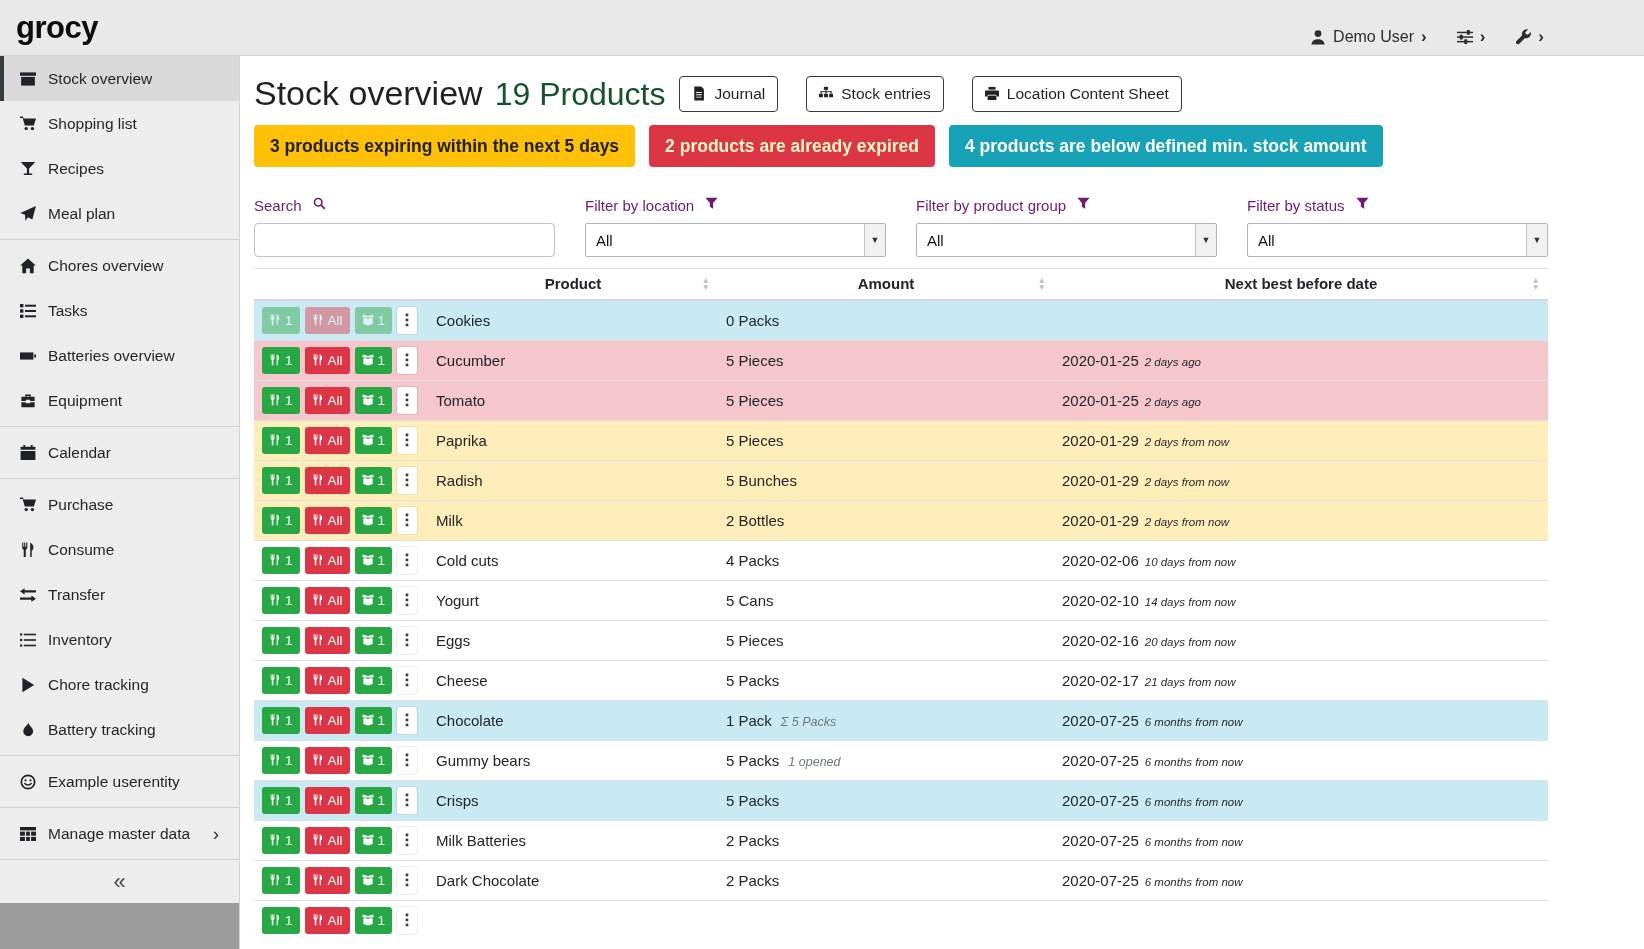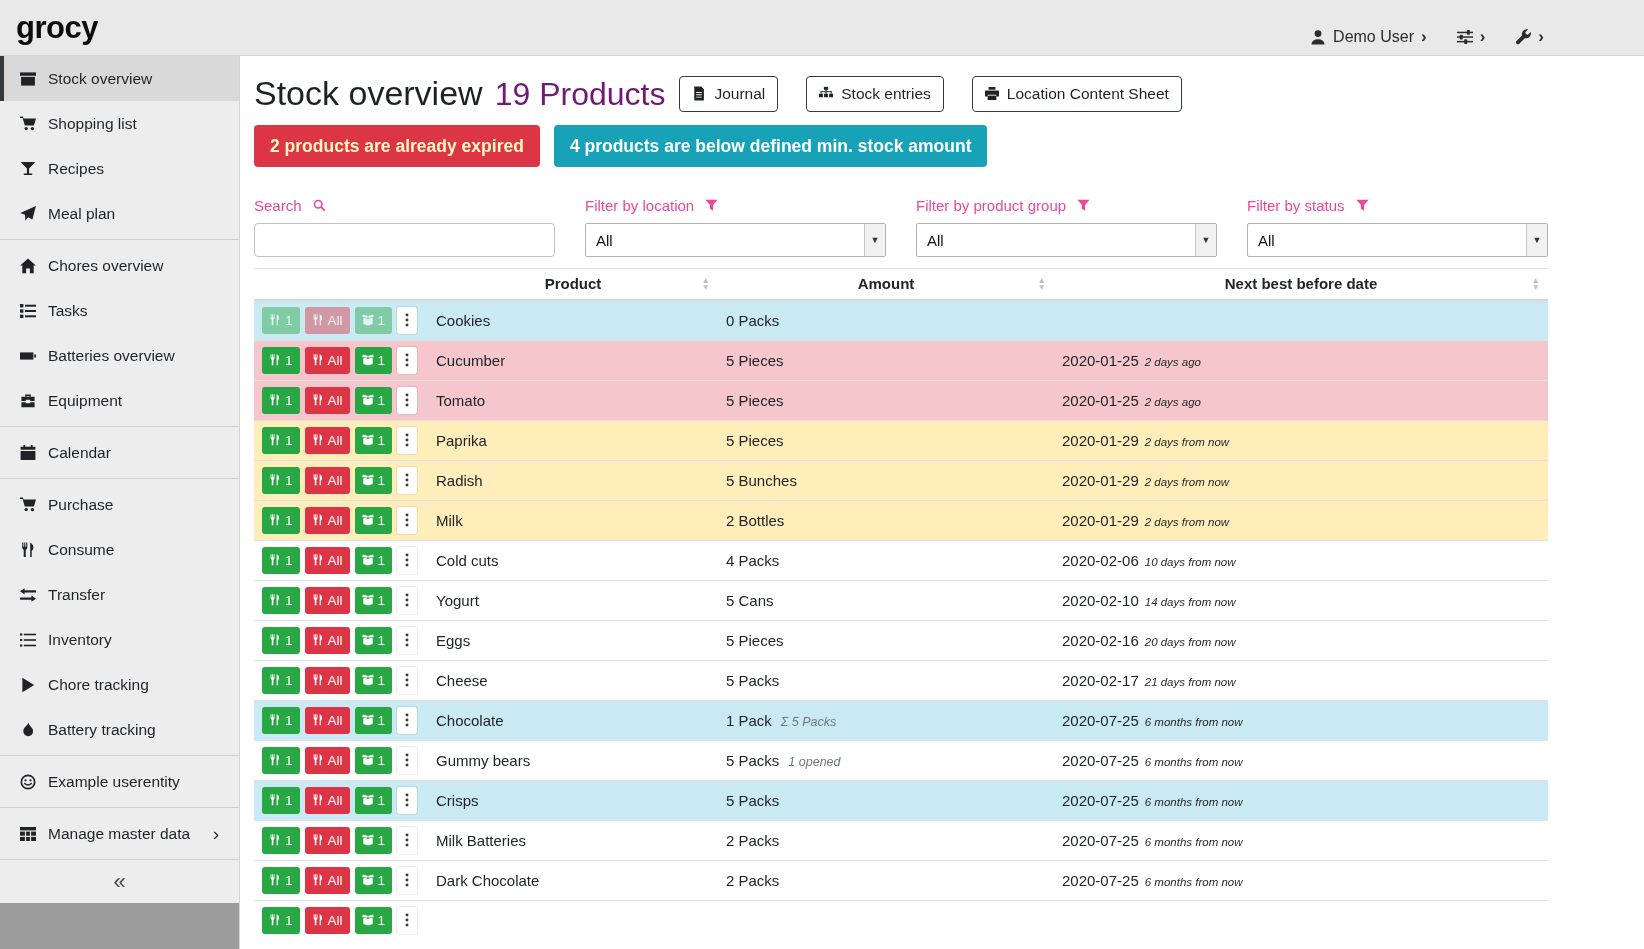--- a/index.html
+++ b/index.html
@@ -29,32 +29,32 @@
   .side-chevron{font-size:19px;color:#333;padding-right:8px;}
   .side-divider{border-top:1px solid #d1d1d1;margin:3px 0;}
   .side-collapse{height:44px;display:flex;align-items:center;justify-content:center;
                  font-size:22px;color:#4a4a4a;cursor:pointer;border-top:1px solid #d1d1d1;}
   .side-footer{height:46px;background:#9c9c9c;}
 
   
   .main{position:absolute;left:240px;top:56px;width:1404px;padding:18px 96px 0 14px;}
   .title-row{display:flex;align-items:center;}
   .page-title{font-size:34px;font-weight:500;color:#1e2125;display:flex;align-items:baseline;}
-  .page-subtitle{font-size:32px;color:#701a75;font-weight:400;margin-left:12px;}
+  .page-subtitle{font-size:32px;color:#14532d;font-weight:400;margin-left:12px;}
   .toolbar{display:flex;gap:28px;margin-left:14px;}
   .btn-outline{display:inline-flex;align-items:center;gap:8px;height:36px;padding:0 12px;background:#fff;
                border:1px solid #343a40;border-radius:4px;font-size:15.5px;color:#1e2125;cursor:pointer;}
   .btn-outline .icon svg{width:14px;height:15px;}
 
   .status-banners{display:flex;gap:14px;margin-top:12px;}
   .banner{height:42px;display:flex;align-items:center;padding:0 16px;border-radius:4px;
           font-size:17.5px;font-weight:600;cursor:pointer;white-space:nowrap;}
 
   .filter-row{display:grid;grid-template-columns:repeat(4,1fr);gap:30px;margin-top:30px;}
-  .filter-label{display:flex;align-items:center;gap:11px;font-size:15px;margin-bottom:9px;color:#ec4899;}
+  .filter-label{display:flex;align-items:flex-start;gap:11px;font-size:15px;margin-bottom:9px;color:#701a75;}
   .filter-label .icon svg{width:13px;height:13px;}
   .text-input{width:100%;height:34px;border:1px solid #c2c2c2;border-radius:4px;padding:0 10px;
               font-size:15px;font-family:inherit;background:#fff;}
   .select{height:34px;border:1px solid #b3b3b3;border-radius:2px;display:flex;align-items:center;
           background:#fff;cursor:pointer;overflow:hidden;}
   .select-value{flex:1;padding-left:10px;font-size:15px;color:#111;}
   .select-arrow{width:21px;align-self:stretch;display:flex;align-items:center;justify-content:center;
                 font-size:9px;color:#333;background:#f1f1f1;border-left:1px solid #c6c6c6;}
 
   
@@ -342,20 +342,21 @@
                 <path d="M0 6c0-.8.6-1.4 1.4-1.4h13.2c.8 0 1.4.6 1.4 1.4v5.5h-3V9.3H3v2.2H0z"></path>
                 <path d="M3 10.4h10v5.1H3z"></path>
               </svg>
             </span>
             <span>Location Content Sheet</span>
           </button>
         </div>
     </div>
 
     <div class="status-banners">
+        <div class="banner" style="background: rgb(255, 193, 7); color: rgb(33, 33, 33);">3 products expiring within the next 5 days</div>
         <div class="banner" style="background: rgb(220, 53, 69); color: #fef9c3;">2 products are already expired</div>
         <div class="banner" style="background: rgb(23, 162, 184); color: rgb(255, 255, 255);">4 products are below defined min. stock amount</div>
       </div>
 
     <div class="filter-row">
         <div class="filter-cell"><div class="filter-label">
             <span>Search</span>
             <span class="icon">
               <svg viewBox="0 0 16 16" fill="currentColor" aria-hidden="true">
                 <circle cx="6.4" cy="6.4" r="4.6" fill="none" stroke="currentColor" stroke-width="2"></circle>

